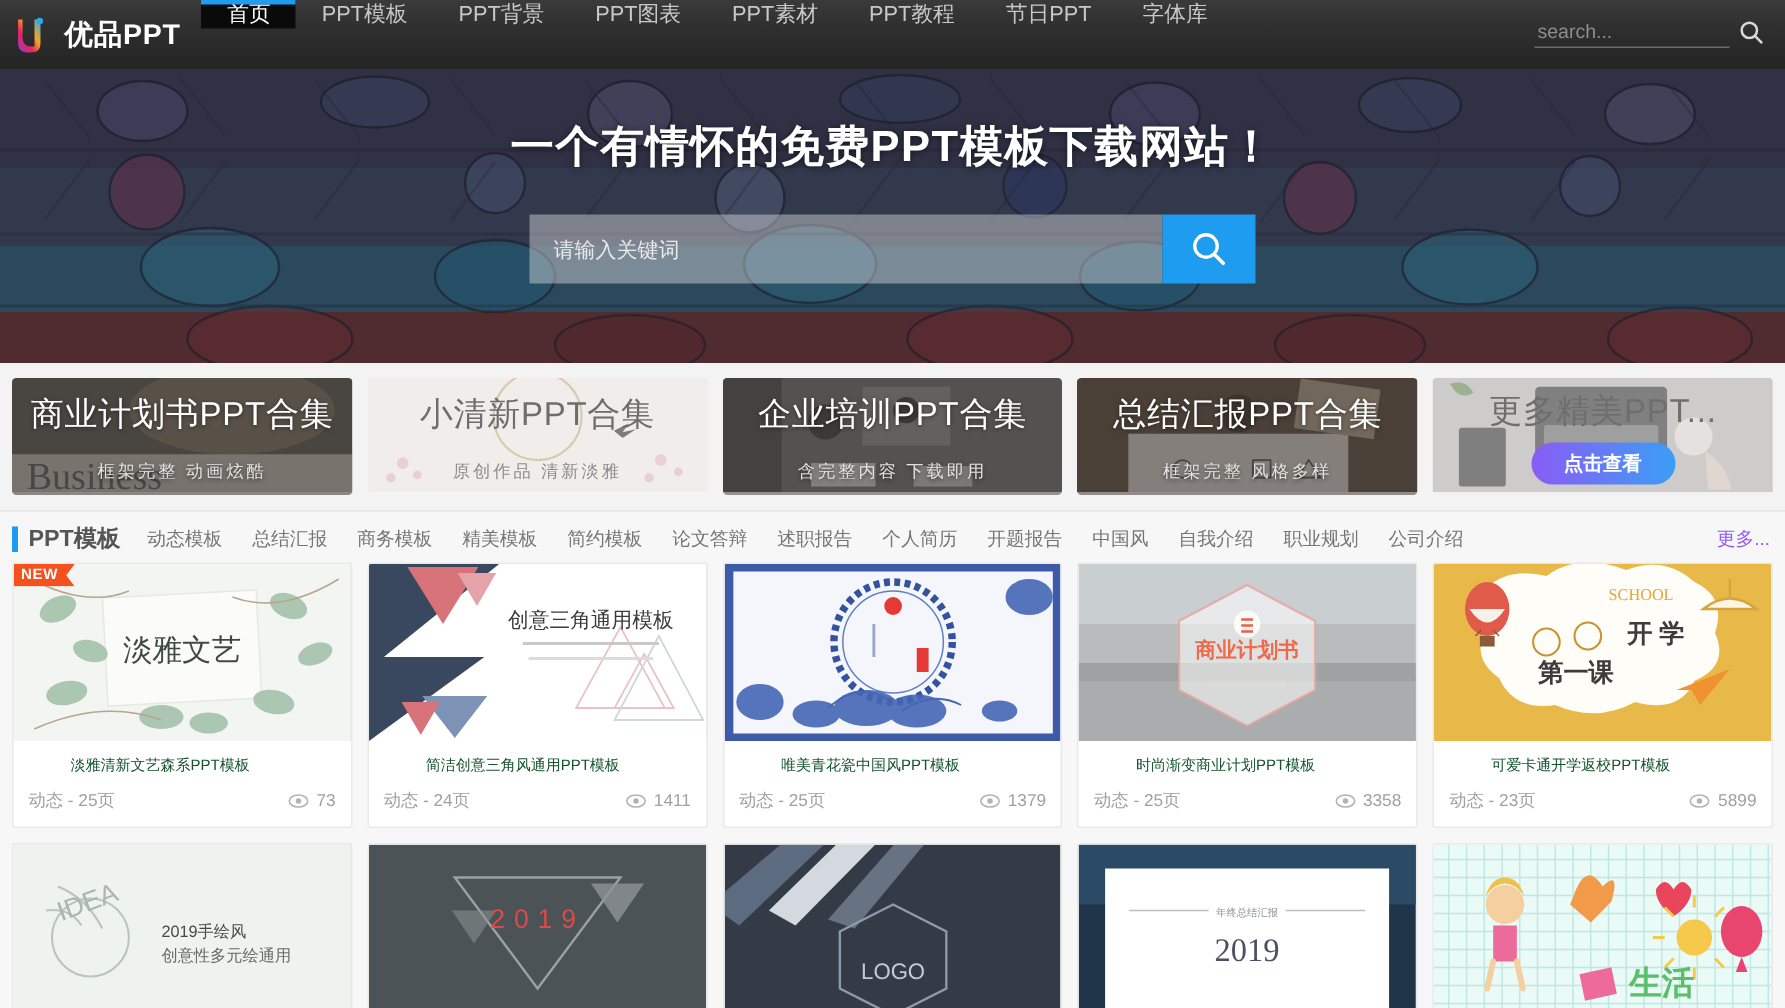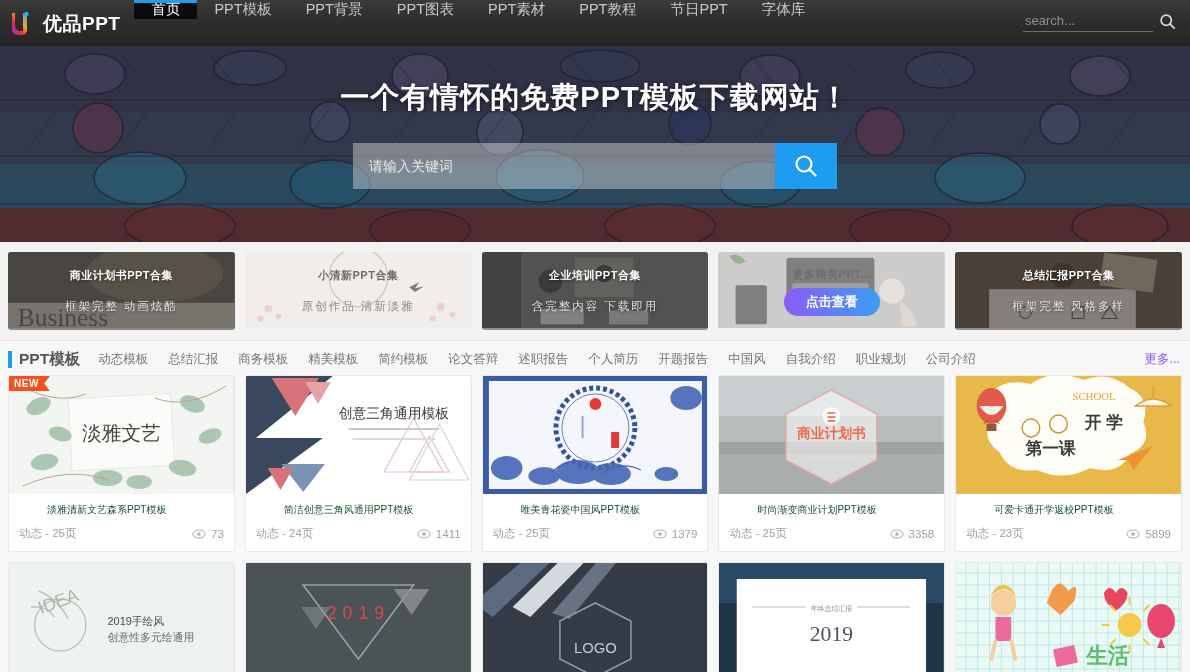--- a/index.html
+++ b/index.html
@@ -109,21 +109,21 @@
     border-radius: 3px; overflow: hidden;
     position: relative; cursor: pointer;
   }
   .coll-bg { position: absolute; inset: 0; }
   .coll-veil { position: absolute; inset: 0; }
   .coll-body {
     position: relative; z-index: 3; height: 100%;
     display: flex; flex-direction: column;
     align-items: center; justify-content: center;
   }
-  .coll-title { font-size: 11px; font-weight: bold; letter-spacing: .5px; }
+  .coll-title { font-size: 22px; font-weight: normal; letter-spacing: .5px; }
   .coll-sub { font-size: 11.5px; margin-top: 16px; letter-spacing: 2px; font-family: Liberation Serif, serif; }
   .coll-card.dark .coll-title { color: #fff; text-shadow: 0 1px 3px rgba(0,0,0,.5); }
   .coll-card.dark .coll-sub { color: #e2e2e2; text-shadow: 0 1px 3px rgba(0,0,0,.5); }
   .coll-card.light .coll-title { color: #6e6e6e; }
   .coll-card.light .coll-sub { color: #8d8d8d; }
   .coll-btn {
     margin-top: 6px;
     background: linear-gradient(90deg,#8b5cf6 0%,#3b9ef5 100%);
     color: #fff; font-size: 13px; font-weight: bold;
     border: none; border-radius: 14px;
@@ -354,53 +354,53 @@
       <rect x="60" y="58" width="44" height="16" fill="#d7d4cf"></rect>
       <rect x="130" y="60" width="40" height="14" fill="#c9c6c1"></rect>
     </svg>
     <div class="coll-veil" style="background:rgba(40,40,42,.48)"></div>
     <div class="coll-body">
       <div class="coll-title">企业培训PPT合集</div>
       <div class="coll-sub">含完整内容   下载即用</div>
     </div>
   </div>
 
-  <div class="coll-card light">
-    <svg class="coll-bg" viewBox="0 0 232 78" preserveAspectRatio="none">
-      <rect width="232" height="78" fill="#b9b7b4"></rect>
-      <rect x="70" y="6" width="90" height="52" rx="3" fill="#3c3c3c"></rect>
-      <rect x="76" y="32" width="78" height="22" rx="2" fill="#6f6f6f"></rect>
-      <rect x="18" y="34" width="32" height="40" rx="2" fill="#3a3a3a"></rect>
-      <path d="M12 4 q10 -4 16 6 q-10 6 -16 -6z" fill="#6a8a5a"></path>
-      <circle cx="178" cy="40" r="13" fill="#ddd9d4"></circle>
-      <path d="M186 50 q14 8 18 26 l-16 0 z" fill="#d8c8bc"></path>
-    </svg>
-    <div class="coll-veil" style="background:rgba(240,240,240,.38)"></div>
-    <div class="coll-body">
-      <div class="coll-title">更多精美PPT...</div>
-      <button class="coll-btn">点击查看</button>
-    </div>
-  </div>
-
   <div class="coll-card dark">
     <svg class="coll-bg" viewBox="0 0 232 78" preserveAspectRatio="none">
       <rect width="232" height="78" fill="#6a5a4c"></rect>
       <rect x="35" y="38" width="150" height="40" fill="#ddd9d2"></rect>
       <rect x="150" y="4" width="55" height="34" fill="#b9a894" transform="rotate(8 177 21)"></rect>
       <circle cx="110" cy="24" r="13" fill="#4f4238"></circle>
       <g stroke="#6a6258" fill="none" stroke-width="1.2">
         <circle cx="72" cy="62" r="6"></circle>
           <rect x="120" y="56" width="12" height="12"></rect>
         <path d="M150 68 l8 -12 l8 12 z"></path>
       </g>
     </svg>
     <div class="coll-veil" style="background:rgba(44,38,34,.50)"></div>
     <div class="coll-body">
       <div class="coll-title">总结汇报PPT合集</div>
       <div class="coll-sub">框架完整   风格多样</div>
+    </div>
+  </div>
+
+  <div class="coll-card light">
+    <svg class="coll-bg" viewBox="0 0 232 78" preserveAspectRatio="none">
+      <rect width="232" height="78" fill="#b9b7b4"></rect>
+      <rect x="70" y="6" width="90" height="52" rx="3" fill="#3c3c3c"></rect>
+      <rect x="76" y="32" width="78" height="22" rx="2" fill="#6f6f6f"></rect>
+      <rect x="18" y="34" width="32" height="40" rx="2" fill="#3a3a3a"></rect>
+      <path d="M12 4 q10 -4 16 6 q-10 6 -16 -6z" fill="#6a8a5a"></path>
+      <circle cx="178" cy="40" r="13" fill="#ddd9d4"></circle>
+      <path d="M186 50 q14 8 18 26 l-16 0 z" fill="#d8c8bc"></path>
+    </svg>
+    <div class="coll-veil" style="background:rgba(240,240,240,.38)"></div>
+    <div class="coll-body">
+      <div class="coll-title">更多精美PPT...</div>
+      <button class="coll-btn">点击查看</button>
     </div>
   </div>
 </div>
 
 <div class="section">
   <div class="sec-head">
     <div class="sec-bar"></div>
     <div class="sec-title">PPT模板</div>
     <div class="sec-tag">动态模板</div>
     <div class="sec-tag">总结汇报</div>

